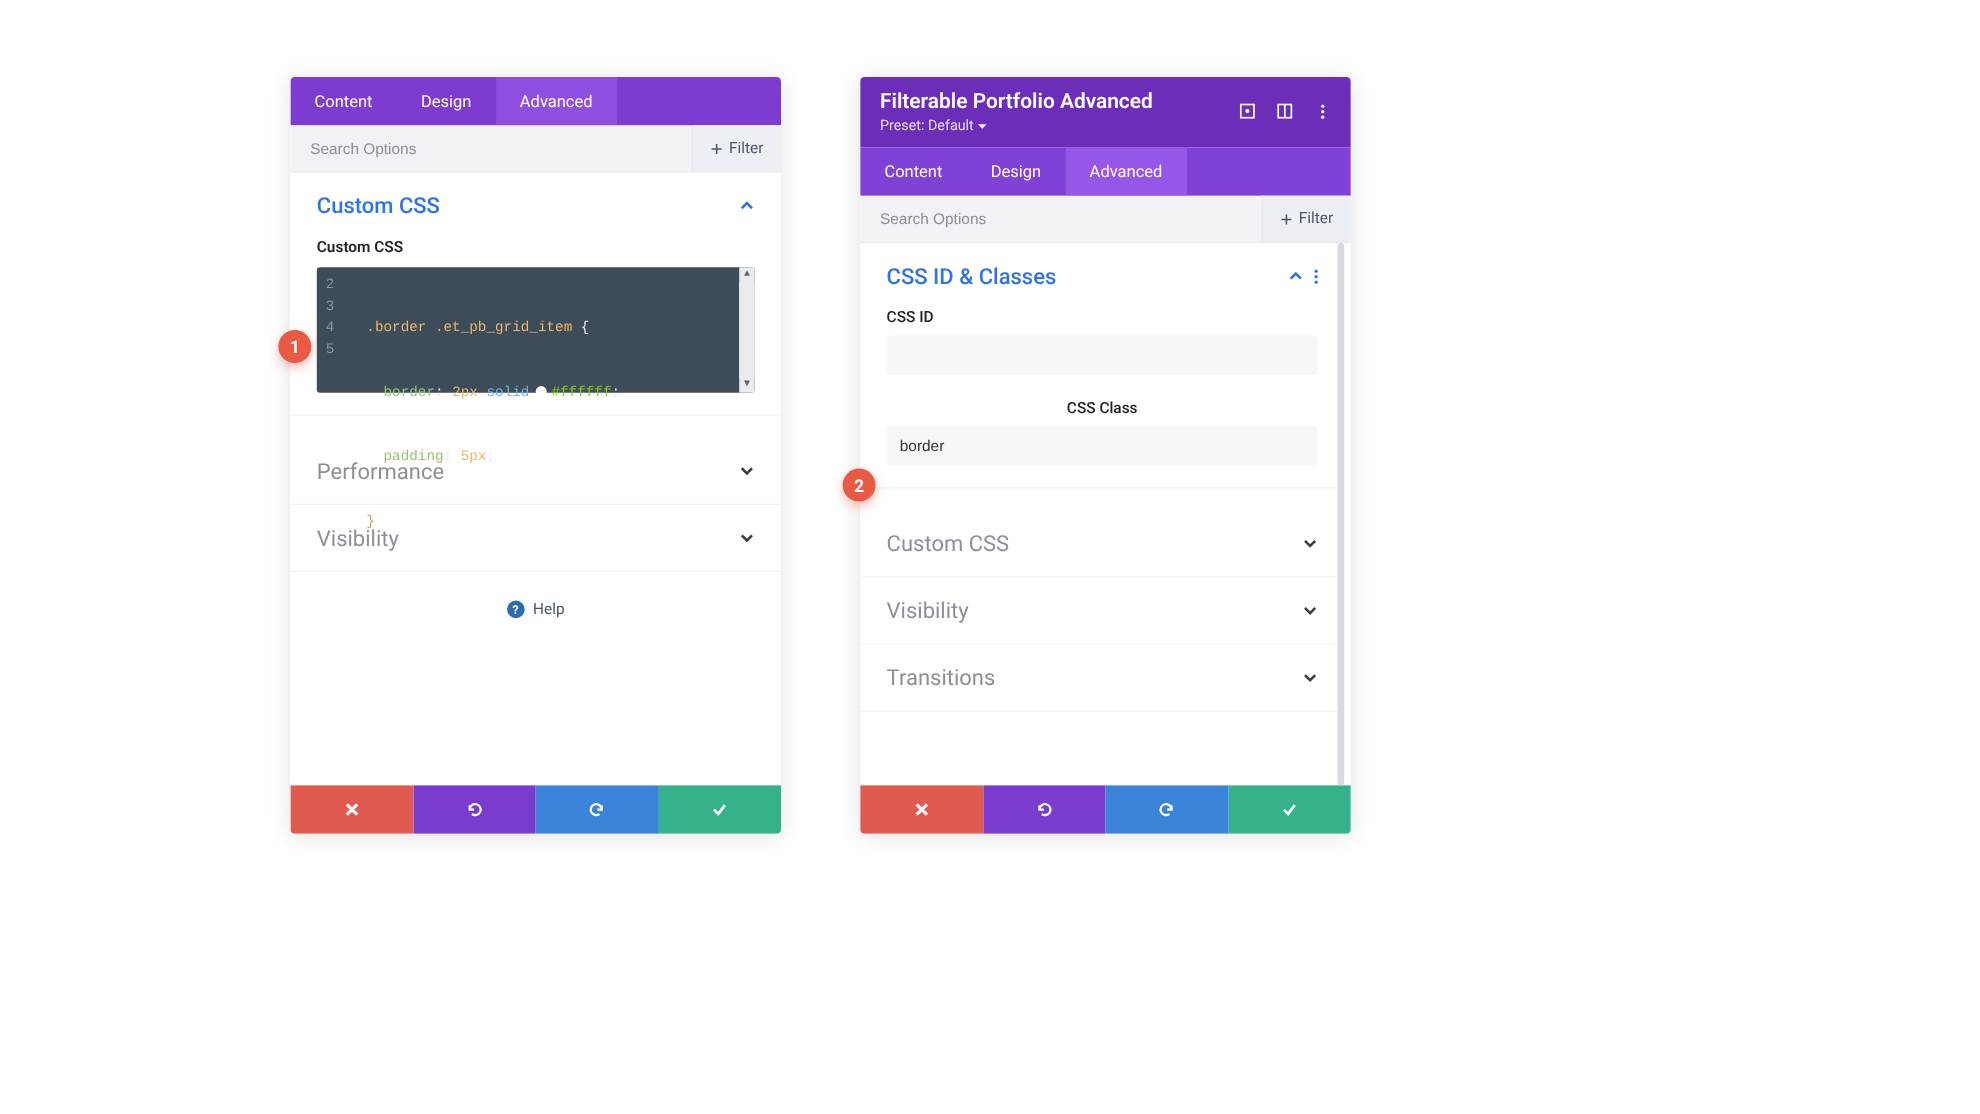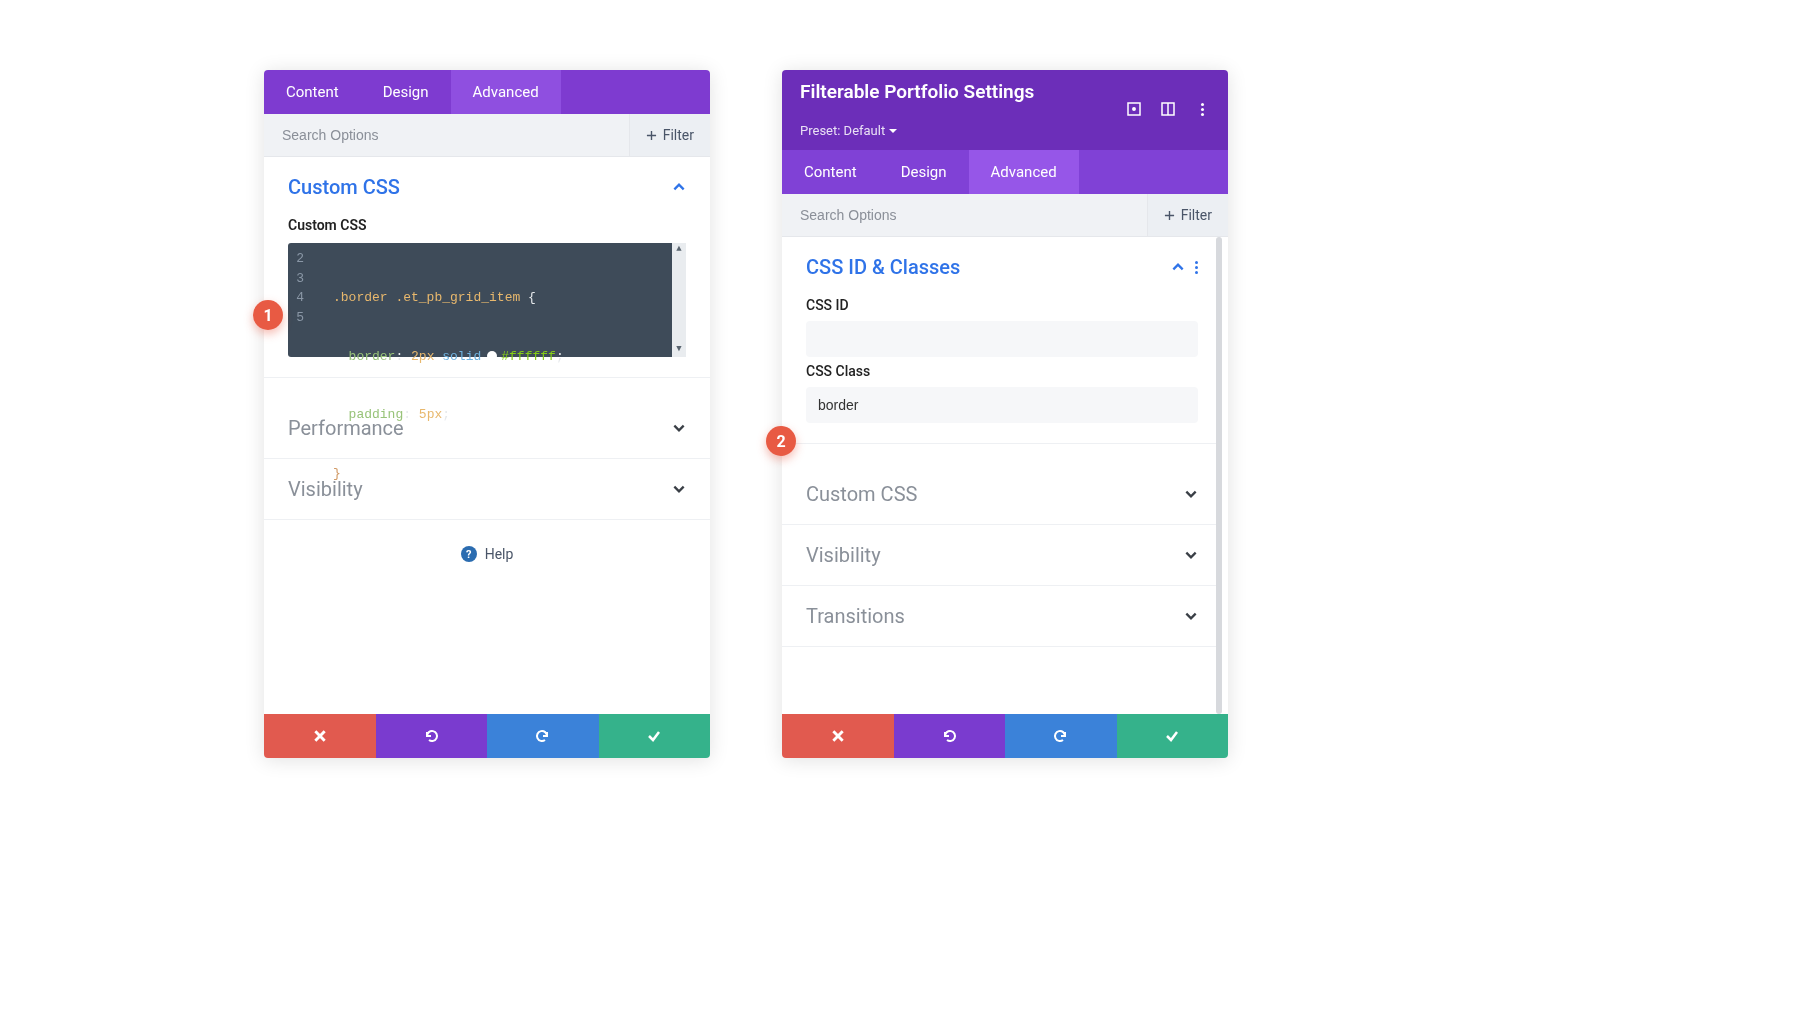--- a/index.html
+++ b/index.html
@@ -25,21 +25,21 @@
   .panel-header {
     background: #6c2eb9;
     color: #fff;
     padding: 14px 18px 14px 18px;
     display: flex;
     align-items: center;
     justify-content: space-between;
   }
   .panel-right .panel-header { padding: 10px 18px 12px 18px; }
   .header-title { font-size: 19px; font-weight: 600; }
-  .header-subtitle { font-size: 13px; color: rgba(255,255,255,0.85); margin-top: 20px; display: flex; align-items: center; gap: 4px;}
+  .header-subtitle { font-size: 13px; color: rgba(255,255,255,0.85); margin-top: 4px; display: flex; align-items: center; gap: 4px;}
   .header-actions { display: flex; gap: 18px; align-items: center; }
   .header-icon { width: 16px; height: 16px; display: inline-flex; align-items: center; justify-content: center; color: #fff; }
   .tabs {
     display: flex;
     background: #7e3bd0;
   }
   .tab {
     padding: 13px 22px;
     color: #fff;
     font-size: 15px;
@@ -279,21 +279,21 @@
       <svg width="16" height="16" viewBox="0 0 16 16" fill="none" stroke="#fff" stroke-width="2.5">
           <polyline points="3,8 7,12 13,4"></polyline>
         </svg>
     </div>
   </div>
 </div>
 
 <div class="panel panel-right">
   <div class="panel-header">
     <div>
-      <div class="header-title">Filterable Portfolio Settings</div>
+      <div class="header-title">Filterable Portfolio Advanced</div>
       <div class="header-subtitle">
         <span>Preset: Default</span>
         <svg width="8" height="8" viewBox="0 0 8 8" fill="#fff">
             <polygon points="0,2 8,2 4,6"></polygon>
           </svg>
       </div>
     </div>
     <div class="header-actions">
       <span class="header-icon">
         <svg viewBox="0 0 16 16" width="16" height="16" fill="none" stroke="currentColor" stroke-width="1.5">
@@ -342,21 +342,21 @@
               </svg>
           <span class="kebab">
                 <span></span>
                 <span></span>
                 <span></span>
               </span>
         </div>
       </div>
       <div class="field-label">CSS ID</div>
       <input class="text-input" value="" style="">
-      <div class="field-label" style="margin-top:6px;">CSS Class</div>
+      <div class="field-label" style="margin-top:22px;text-align:center;">CSS Class</div>
       <input class="text-input" value="border" style="">
       <div class="spacer"></div>
     </div>
     <div style="height:20px;"></div>
     <div class="section-closed">
       <span class="section-title-closed">Custom CSS</span>
       <svg class="chev" viewBox="0 0 12 12" fill="none" stroke="#3a3f46" stroke-width="2">
             <polyline points="2,4 6,8 10,4"></polyline>
           </svg>
     </div>

